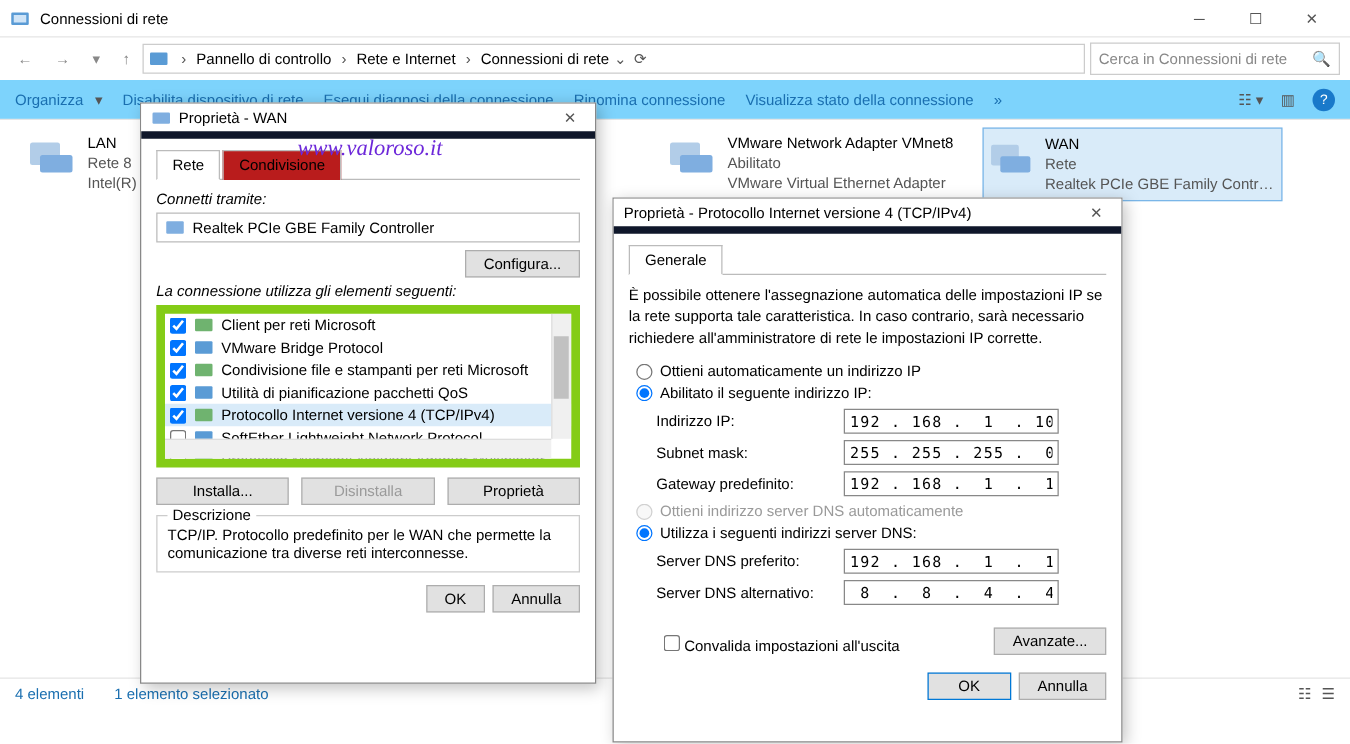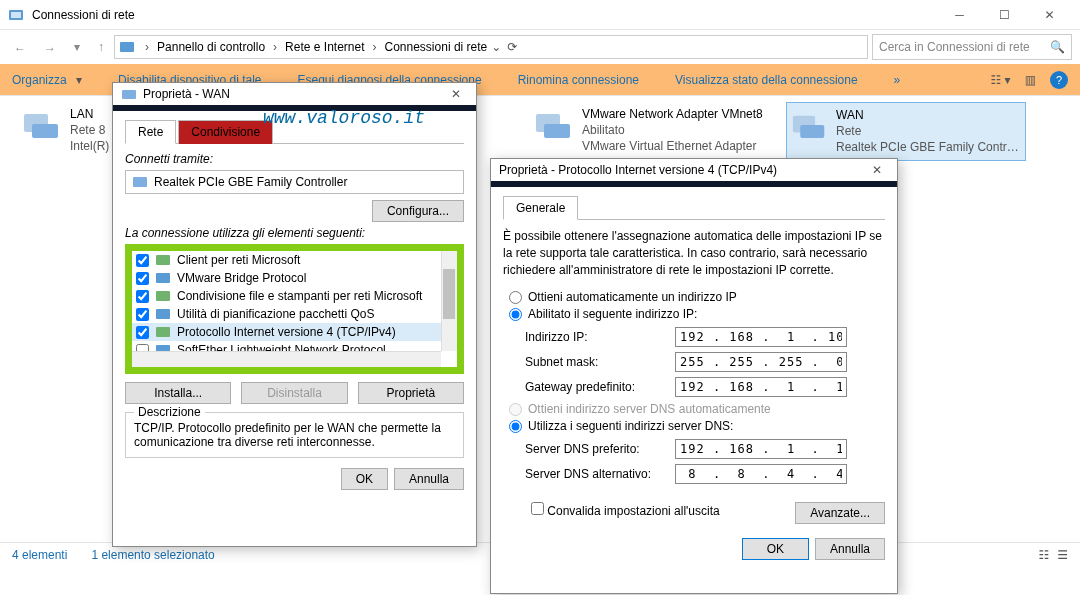--- a/index.html
+++ b/index.html
@@ -18,21 +18,21 @@
 .nav-arrows span { padding: 4px 6px; }
 .breadcrumb { flex: 1; border: 1px solid #ccc; height: 24px; display: flex; align-items: center; padding: 0 4px; gap: 2px; background: #fff; }
 .bc-icon { width: 16px; height: 16px; margin-right: 4px; }
 .bc-sep { color: #555; padding: 0 4px; }
 .bc-item { color: #000; padding: 2px 2px; }
 .bc-right { display: flex; align-items: center; gap: 6px; color: #555; padding-right: 4px; }
 .search-box { width: 200px; border: 1px solid #ccc; height: 24px; display: flex; align-items: center; padding: 12px 6px; color: #888; gap: 6px; }
 .search-box .mag { margin-left: auto; }
 
 
-.cmd-bar { height: 32px; display: flex; align-items: center; padding: 0 12px; gap: 36px; border-bottom: 1px solid #e5e5e5; background: #fdba74; }
+.cmd-bar { height: 32px; display: flex; align-items: center; padding: 0 12px; gap: 16px; border-bottom: 1px solid #e5e5e5; background: #7dd3fc; }
 .cmd-bar .cmd { color: #1a6fb0; cursor: pointer; }
 .cmd-bar .right-icons { margin-left: auto; display: flex; gap: 14px; align-items: center; color: #555; }
 .cmd-bar .chev { color: #555; padding-left: 6px; }
 
 
 .content { position: relative; height: 470px; background: #fff; }
 
 
 .adapters { display: flex; gap: 16px; padding: 6px 18px; position: absolute; top: 0; left: 0; right: 0; }
 .adapter { display: flex; gap: 8px; width: 240px; padding: 4px; }
@@ -48,21 +48,21 @@
 
 
 .dialog { position: absolute; background: #fff; border: 1px solid #888; box-shadow: 3px 3px 12px rgba(0,0,0,0.25); }
 .dlg-title { height: 28px; display: flex; align-items: center; padding: 0 8px; border-bottom: 6px solid #0f172a; background: #fff; }
 .dlg-title .t { flex: 1; }
 .dlg-close { width: 24px; text-align: center; color: #555; cursor: pointer; }
 .dlg-body { padding: 8px 12px 12px; }
 
 
 .d1 { top: 82px; left: 112px; width: 365px; height: 465px; }
-.watermark { position:absolute; top:108px; left:238px; color:#0369a1; font-style:italic; font-family:Liberation Mono, monospace; font-size:18px; pointer-events:none;margin-left:25px;}
+.watermark { position:absolute; top:108px; left:238px; color:#6d28d9; font-style:italic; font-family:Liberation Serif, serif; font-size:18px; pointer-events:none;}
 .tabs { display: flex; border-bottom: 1px solid #bbb; margin-bottom: 8px; }
 .tab { padding: 4px 12px; border: 1px solid #bbb; border-bottom: none; margin-right: 2px; background: #b91c1c; position: relative; top: 1px; }
 .tab.active { background: #fff; border-bottom: 1px solid #fff; }
 .lbl { margin: 4px 0 4px; color: #000; font-style: italic; }
 .field-box { border: 1px solid #bbb; padding: 4px 6px; display: flex; align-items: center; gap: 6px; background: #fff; }
 .btn { border: 1px solid #adadad; background: #e1e1e1; padding: 3px 14px; cursor: pointer; }
 .btn.def { border: 1px solid #0078d7; }
 .btn.dis { color: #9a9a9a; }
 .right { display:flex; justify-content:flex-end; margin-top:6px; }
 .listbox { border: 7px solid #84cc16; height: 130px; overflow: hidden; margin-top: 4px; position: relative; }
@@ -79,21 +79,21 @@
 .dlg-buttons { display:flex; justify-content:flex-end; gap:6px; margin-top:10px; }
 
 
 .d2 { top: 158px; left: 490px; width: 408px; height: 436px; }
 .desc { color:#000; line-height:1.4; margin-bottom:12px; }
 .radio-row { display:flex; align-items:center; gap:6px; margin:3px 0 3px 6px; }
 .ip-grid { margin: 6px 0 4px 22px; }
 .ip-grid .iprow { display:flex; align-items:center; margin:5px 0; }
 .ip-grid .iprow .k { width:150px; }
 .ip-input { width:172px; border:1px solid #888; padding:2px 4px; text-align:center; font-family: monospace; letter-spacing:1px;}
-.validate-row { display:flex; align-items:flex-start; justify-content:space-between; margin-top:18px;padding-left:28px; }
+.validate-row { display:flex; align-items:flex-end; justify-content:space-between; margin-top:18px;padding-left:28px; }
 .radio-row.disabled { color:#9a9a9a; }
 
 
 .nic-icon { width: 40px; height: 36px; }
 .nic-shape { fill: #7faee0; }
 .nic-shape2 { fill: #b2cde8; }
 .chk { width:13px; height:13px; }
 
 .help-circle { width:18px; height:18px; border-radius:50%; background:#1979ca; color:#fff; display:flex; align-items:center; justify-content:center; font-size:11px;}
 </style>
@@ -136,21 +136,21 @@
     </div>
   </div>
   <div class="search-box">
     <span>Cerca in Connessioni di rete</span>
     <span class="mag">🔍</span>
   </div>
 </div>
 
 <div class="cmd-bar">
   <span class="cmd"><span>Organizza</span> <span class="chev">▾</span></span>
-  <span class="cmd">Disabilita dispositivo di tale</span>
+  <span class="cmd">Disabilita dispositivo di rete</span>
   <span class="cmd">Esegui diagnosi della connessione</span>
   <span class="cmd">Rinomina connessione</span>
   <span class="cmd">Visualizza stato della connessione</span>
   <span class="cmd">»</span>
   <div class="right-icons">
     <span>☷ ▾</span>
     <span>▥</span>
     <div class="help-circle">?</div>
   </div>
 </div>

